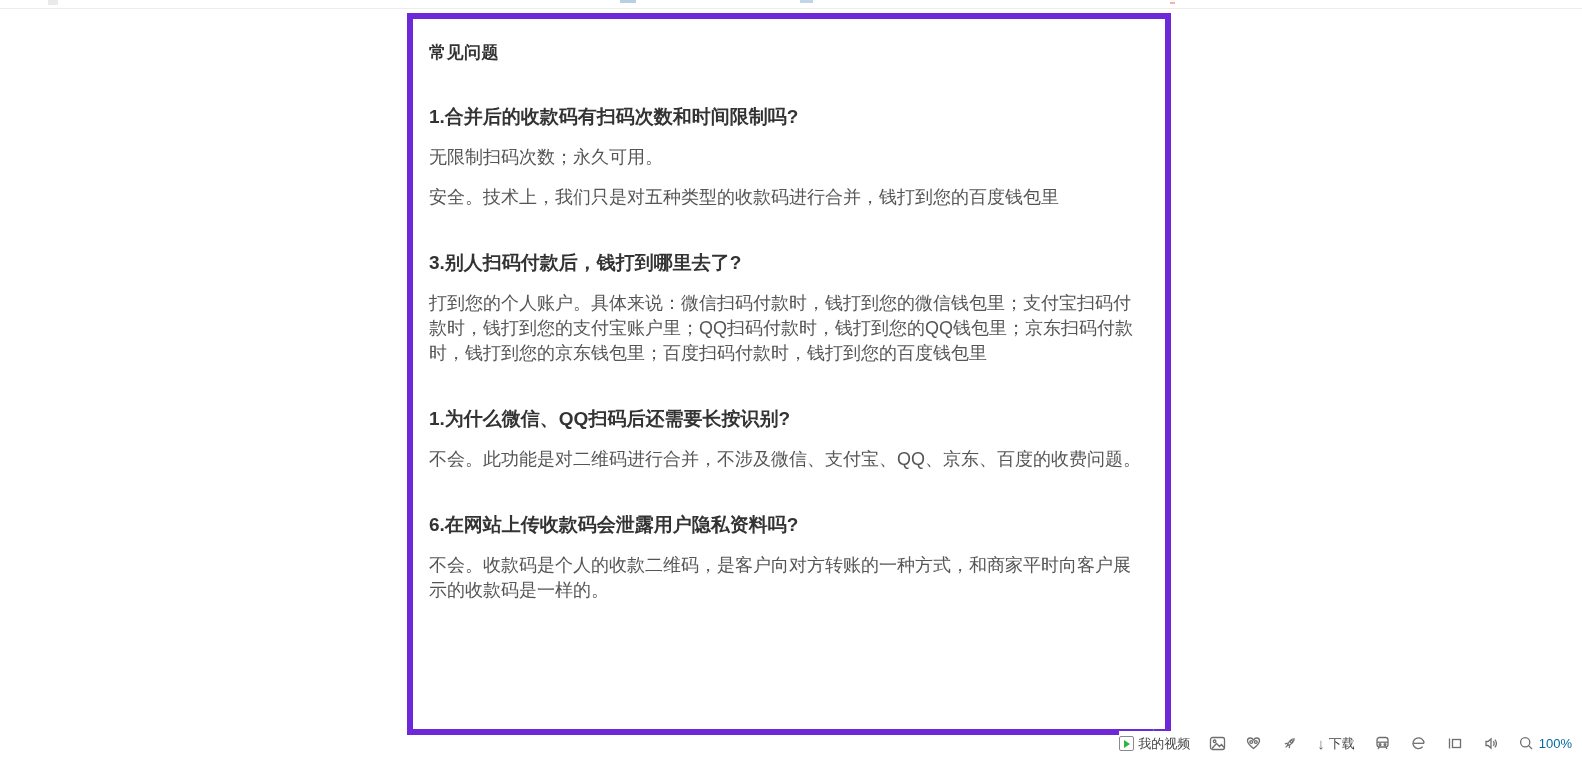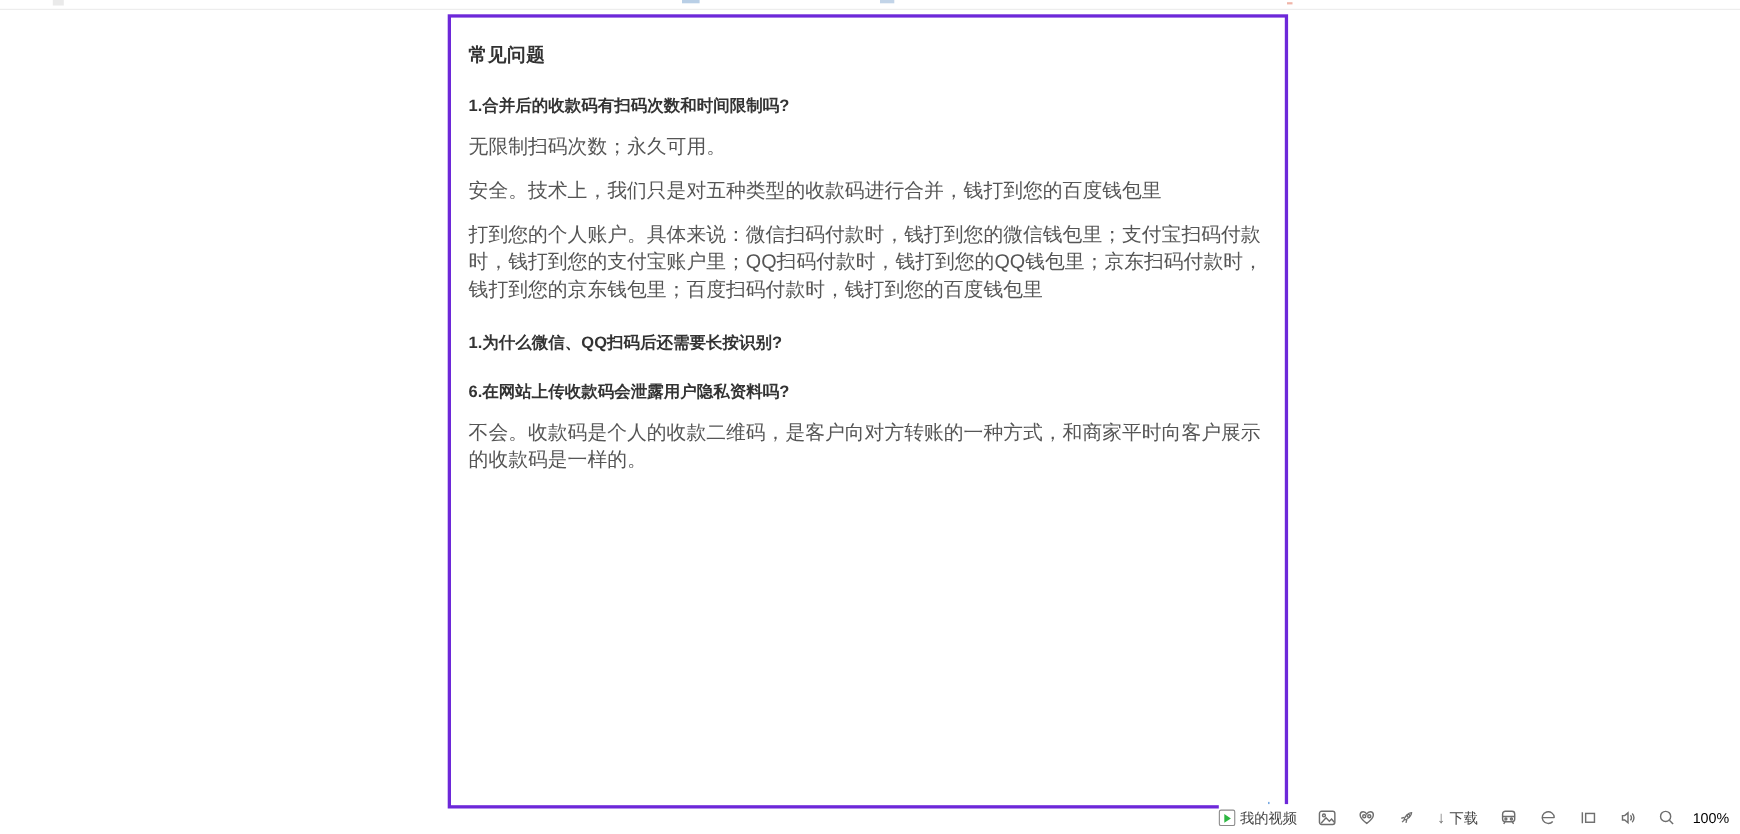--- a/index.html
+++ b/index.html
@@ -9,42 +9,42 @@
   
   .top-hairline { position:absolute; left:0; top:8px; width:1582px; height:1px; background:#ececec; }
   .frag { position:absolute; }
   .frag-gray  { left:48px;  top:0; width:10px; height:5px; background:#d8d8d8; opacity:.55; }
   .frag-blue1 { left:620px; top:0; width:16px; height:3px; background:#b9cfe6; }
   .frag-blue2 { left:800px; top:0; width:13px; height:3px; background:#c2d4e8; }
   .frag-red   { left:1170px;top:2px; width:5px; height:2px; background:#f0b5a8; }
 
   
   .faq-box { position:absolute; left:407px; top:13px; width:764px; height:722px;
-             border:3px solid #6d28d9; background:#fff; overflow:hidden;
+             border:6px solid #6d28d9; background:#fff; overflow:hidden;
              padding:12px 18px 0 16px; }
   .faq-title { font-size:17px; font-weight:bold; color:#333; margin-top:10px; letter-spacing:.5px; }
-  .faq-q { font-size:15px; font-weight:bold; color:#333; margin-top:26px; }
+  .faq-q { font-size:19px; font-weight:bold; color:#333; margin-top:40px; }
   .faq-a { font-size:18px; color:#555; margin-top:15px; line-height:25px; }
 
   
   .blue-caret { position:absolute; left:1153px; top:729px; width:1px; height:15px; background:#3f86d6; }
 
   
   .statusbar { position:absolute; right:0; bottom:0; height:27px; display:flex; align-items:center;
                padding:0 10px 2px 0; color:#555; font-size:13px; background:#fff; }
   .sb-item { display:flex; align-items:center; justify-content:center; min-width:17px;
              margin-left:19px; color:#444; cursor:default; }
   .sb-item svg { display:block; }
   .sb-label { margin-left:4px; white-space:nowrap; color:#444; }
   .play-btn { width:15px; height:15px; border:1px solid #8a8a8a; border-radius:2px;
               display:flex; align-items:center; justify-content:center; }
   .play-tri { width:0; height:0; border-top:4px solid transparent; border-bottom:4px solid transparent;
               border-left:6px solid #2db742; margin-left:1px; }
   .dl-arrow { font-size:15px; color:#6e6e6e; line-height:1; }
-  .zoom-text { margin-left:15px; color:#000000; }
+  .zoom-text { margin-left:4px; color:#0369a1; }
 </style>
 </head>
 <body>
 
 <div class="top-hairline"></div>
 <div class="frag frag-gray"></div>
 <div class="frag frag-blue1"></div>
 <div class="frag frag-blue2"></div>
 <div class="frag frag-red"></div>
 
@@ -52,26 +52,28 @@
   <h3 class="faq-title">常见问题</h3>
 
   <div>
     <h4 class="faq-q">1.合并后的收款码有扫码次数和时间限制吗?</h4>
     <p class="faq-a">无限制扫码次数；永久可用。</p>
   </div>
   <div>
     <p class="faq-a">安全。技术上，我们只是对五种类型的收款码进行合并，钱打到您的百度钱包里</p>
   </div>
   <div>
+    <h4 class="faq-q">3.别人扫码付款后，钱打到哪里去了?</h4>
     <p class="faq-a">打到您的个人账户。具体来说：微信扫码付款时，钱打到您的微信钱包里；支付宝扫码付款时，钱打到您的支付宝账户里；QQ扫码付款时，钱打到您的QQ钱包里；京东扫码付款时，钱打到您的京东钱包里；百度扫码付款时，钱打到您的百度钱包里</p>
   </div>
   <div>
     <h4 class="faq-q">1.为什么微信、QQ扫码后还需要长按识别?</h4>
   </div>
   <div>
+    <p class="faq-a">不会。此功能是对二维码进行合并，不涉及微信、支付宝、QQ、京东、百度的收费问题。</p>
   </div>
   <div>
     <h4 class="faq-q">6.在网站上传收款码会泄露用户隐私资料吗?</h4>
     <p class="faq-a">不会。收款码是个人的收款二维码，是客户向对方转账的一种方式，和商家平时向客户展示的收款码是一样的。</p>
   </div>
 </div>
 
 <div class="blue-caret"></div>
 
 <div class="statusbar">

